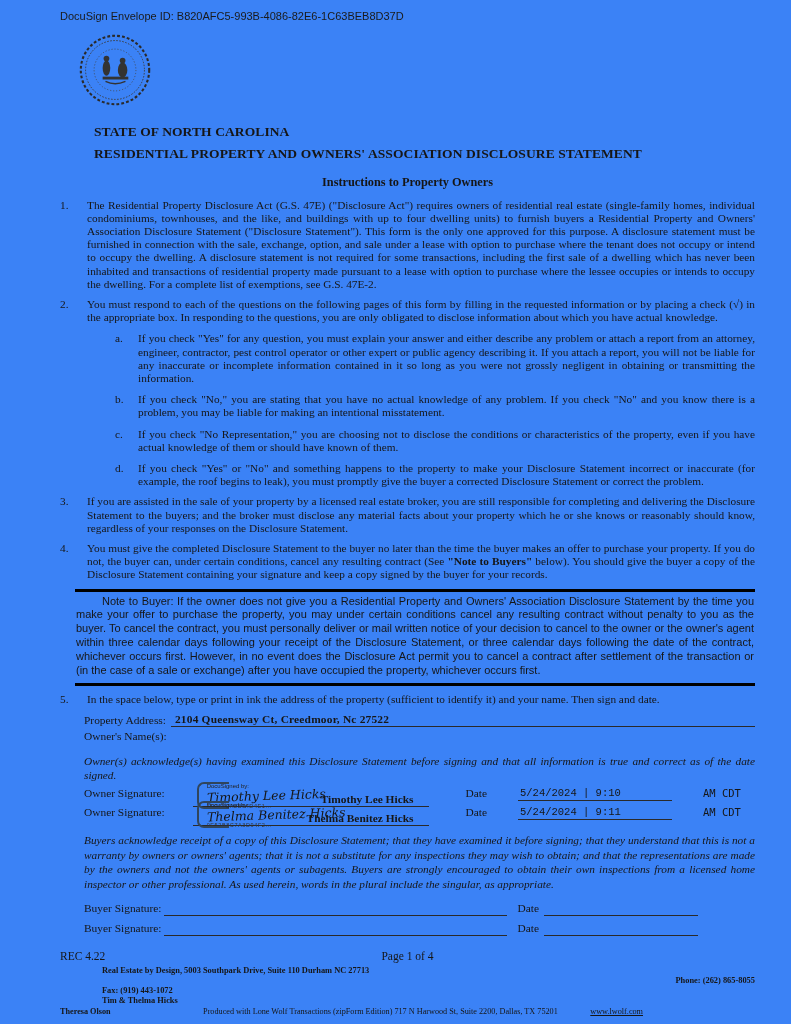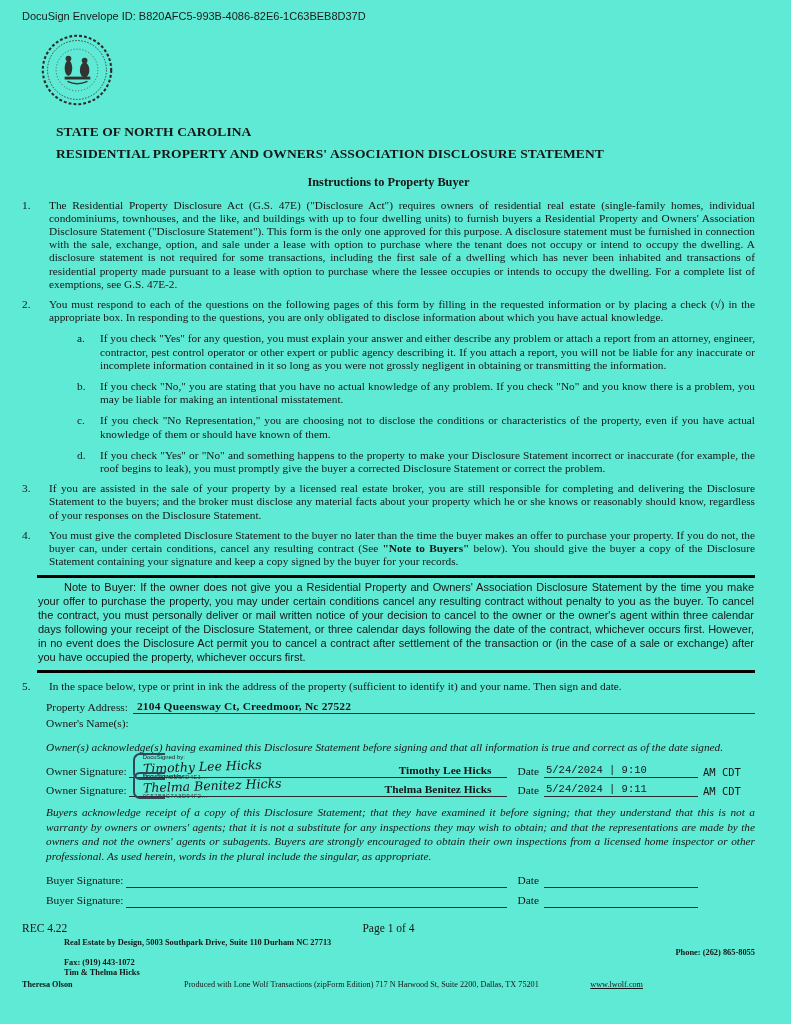--- a/index.html
+++ b/index.html
@@ -1,19 +1,19 @@
 <!DOCTYPE html>
 <html><head>
 <meta charset="utf-8">
 <style>
   html,body{margin:0;padding:0;background:#ffffff;}
   .page{
-    width:791px;height:1024px;position:relative;background:#5eead4;
+    width:791px;height:1024px;position:relative;background:#3b82f6;
     font-family:"Liberation Serif",serif;color:#161616;
-    box-sizing:border-box;padding:10px 36px 0 22px;overflow:hidden;
+    box-sizing:border-box;padding:10px 36px 0 60px;overflow:hidden;
   }
   .envelope{font-family:"Liberation Sans",sans-serif;font-size:11px;color:#1a1a1a;margin-bottom:10px;}
   .header{display:flex;margin-left:16px;margin-top:4px;flex-direction:column;}
   .seal{width:78px;height:76px;flex:none;}
   .titles{margin-left:18px;padding-top:13px;font-weight:bold;font-size:13.5px;line-height:1.65;letter-spacing:.1px;}
   .ins-heading{text-align:center;font-weight:bold;font-size:12.3px;margin:9px 0 9px;}
   .body-txt{font-size:11.3px;line-height:1.17;}
   .item{display:flex;margin-bottom:7px;}
   .item .num{width:27px;flex:none;}
   .item .txt{flex:1;text-align:justify;}
@@ -23,21 +23,21 @@
   .notebox{
     margin:3px 0 7px 15px;border-top:3px solid #000;border-bottom:3px solid #000;
     font-family:"Liberation Sans",sans-serif;font-size:11px;line-height:1.26;
     text-align:justify;padding:3px 1px 5px;
   }
   .notebox p{margin:0;text-indent:26px;}
   .formline{display:flex;margin:3px 0 0 24px;align-items:flex-end;font-size:11.4px;}
   .formline .lbl{flex:none;padding-right:5px;}
   .formline .val{flex:1;font-weight:bold;border-bottom:1.6px solid #2a2a2a;padding:0 0 0 4px;letter-spacing:.2px;}
   .ack{font-style:italic;text-align:justify;margin:10px 0 4px 24px;font-size:11.3px;line-height:1.3;}
-  .sigrow{display:flex;align-items:flex-end;margin-left:24px;position:relative;height:19px;font-size:11.4px;}
+  .sigrow{display:flex;align-items:flex-start;margin-left:24px;position:relative;height:19px;font-size:11.4px;gap:26px;}
   .sigrow .lbl{flex:none;}
   .sigrow .line{flex:1;border-bottom:1.6px solid #2a2a2a;position:relative;height:100%;display:flex;align-items:flex-end;justify-content:flex-end;padding-right:16px;margin-left:2px;}
   .printed{font-weight:bold;}
   .datelbl{flex:none;padding:0 5px 0 10px;}
   .dateline{flex:none;width:152px;border-bottom:1.6px solid #2a2a2a;font-family:Liberation Mono, monospace;font-size:10.5px;padding:0 0 1px 2px;white-space:nowrap;}
   .datesuffix{flex:none;width:52px;font-family:"DejaVu Sans Mono",monospace;font-size:10.5px;padding-left:5px;}
   .ds-stamp{position:absolute;left:4px;bottom:-4px;padding:1px 8px 1px 10px;z-index:3;background:transparent;}
   .ds-stamp::before{content:"";position:absolute;left:0;top:0;bottom:1px;width:30px;border-left:2.5px solid #30455c;border-top:2.5px solid #30455c;border-bottom:2.5px solid #30455c;border-radius:7px 0 0 7px;}
   .ds-label{font-family:"Liberation Sans",sans-serif;font-size:6px;color:#222;line-height:1;}
   .ds-script{font-family:"DejaVu Serif",serif;font-style:italic;font-size:12.5px;line-height:1;transform:rotate(-2deg);white-space:nowrap;padding:1px 0;}
@@ -77,21 +77,21 @@
         <rect x="27" y="47" width="27" height="3" fill="#333"></rect>
         <path d="M30 52 q10 5 21 0" fill="none" stroke="#333" stroke-width="1.5"></path>
       </svg>
     </div>
     <div class="titles">
       <div>STATE OF NORTH CAROLINA</div>
       <div>RESIDENTIAL PROPERTY AND OWNERS' ASSOCIATION DISCLOSURE STATEMENT</div>
     </div>
   </div>
 
-  <div class="ins-heading">Instructions to Property Buyer</div>
+  <div class="ins-heading">Instructions to Property Owners</div>
 
   <div class="body-txt">
 
     <div class="item">
       <span class="num">1.</span>
       <div class="txt">The Residential Property Disclosure Act (G.S. 47E) ("Disclosure Act") requires owners of residential real estate (single-family homes, individual condominiums, townhouses, and the like, and buildings with up to four dwelling units) to furnish buyers a Residential Property and Owners' Association Disclosure Statement ("Disclosure Statement"). This form is the only one approved for this purpose. A disclosure statement must be furnished in connection with the sale, exchange, option, and sale under a lease with option to purchase where the tenant does not occupy or intend to occupy the dwelling. A disclosure statement is not required for some transactions, including the first sale of a dwelling which has never been inhabited and transactions of residential property made pursuant to a lease with option to purchase where the lessee occupies or intends to occupy the dwelling. For a complete list of exemptions, see G.S. 47E-2.</div>
     </div>
 
     <div class="item">
       <span class="num">2.</span>

